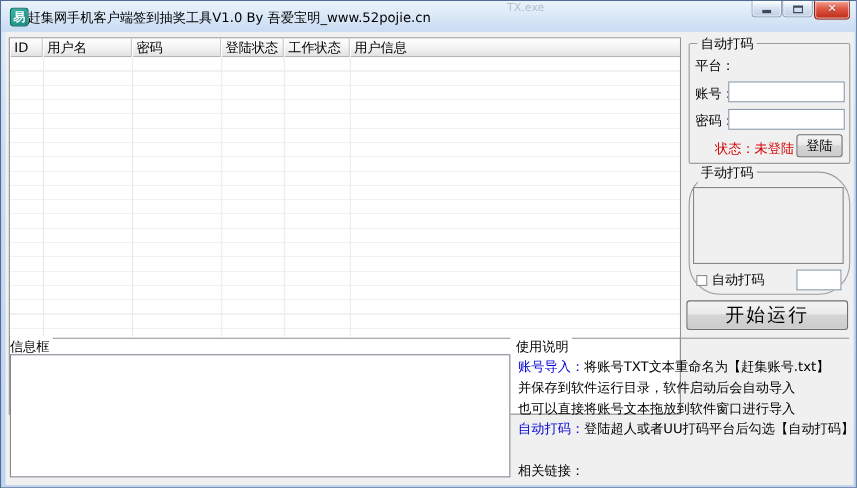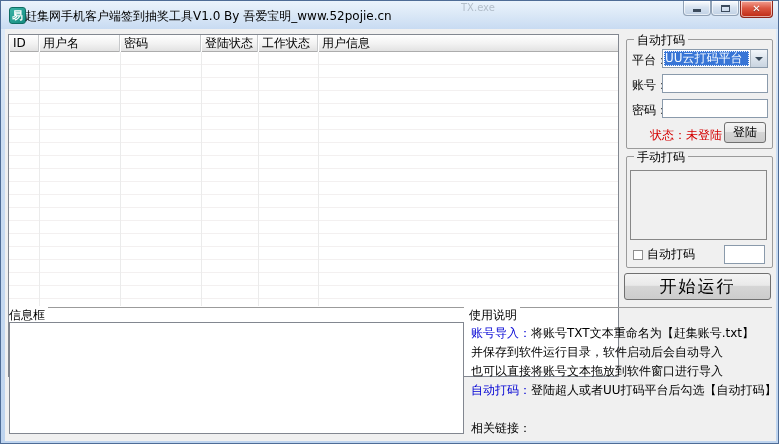--- a/index.html
+++ b/index.html
@@ -41,21 +41,21 @@
     border-right:1px solid #C6C8CA; box-shadow:inset 1px 0 0 #fff; white-space:nowrap; overflow:hidden; }
   .c0{width:30px;} .c1{width:81px;} .c2{width:81px;} .c3{width:57px;} .c4{width:60px;} .c5{flex:1; border-right:none;}
   .lv-body { position:relative; height:254px;
     background:repeating-linear-gradient(180deg,#FFFFFF 0px,#FFFFFF 12px,#F3F0F0 12px,#F3F0F0 13px); }
   .vline { position:absolute; top:0; bottom:0; width:1px; background:#EBEBEB; }
 
   
   .group { position:absolute; border:1px solid #9B9B9B; border-radius:2px; }
   .group-label { position:absolute; left:7px; top:-8px; background:#F0F0F0; padding:0 3px; font-size:12px; }
   .g-auto { left:625px; top:38px; width:147px; height:110px; }
-  .g-manual { left:625px; top:155px; width:147px; height:112px; }
+  .g-manual { left:625px; top:155px; width:147px; height:112px;border-radius:29px; }
 
   .fld-label { position:absolute; font-size:12px; white-space:nowrap; }
   .tbox { position:absolute; background:#fff; border:1px solid #8A9AAB; }
 
   
   .combo { position:absolute; left:35px; top:9px; width:106px; height:19px; background:#fff; border:1px solid #8A9AAB; }
   .combo-sel { position:absolute; left:1px; top:1px; bottom:1px; right:18px; background:#3875D6; color:#F4FAFF;
     font-size:12px; line-height:15px; padding:0 1px; outline:1px dotted #E9F2FF; outline-offset:-1px;
     white-space:nowrap; overflow:hidden; }
   .combo-arrow { position:absolute; right:0; top:0; bottom:0; width:17px; border-left:1px solid #ABB5BF;
@@ -131,26 +131,20 @@
       <div class="vline" style="left:111px"></div>
       <div class="vline" style="left:192px"></div>
       <div class="vline" style="left:249px"></div>
       <div class="vline" style="left:309px"></div>
     </div>
   </div>
 
   <div class="group g-auto">
     <span class="group-label">自动打码</span>
     <span class="fld-label" style="left:5px; top:12px;">平台：</span>
-    <div class="combo">
-      <div class="combo-sel">UU云打码平台</div>
-      <div class="combo-arrow">
-        <span class="arrow-down"></span>
-      </div>
-    </div>
     <span class="fld-label" style="left:5px; top:37px;">账号：</span>
     <input class="tbox" style="left: 35px; top: 34px; width: 106px; height: 19px;" value="">
     <span class="fld-label" style="left:5px; top:62px;">密码：</span>
     <input class="tbox" style="left: 35px; top: 59px; width: 106px; height: 19px;" value="">
     <div class="status-line">
       <span>状态：</span><span>未登陆</span>
     </div>
     <div class="btn btn-login">
       <span>登陆</span>
     </div>

